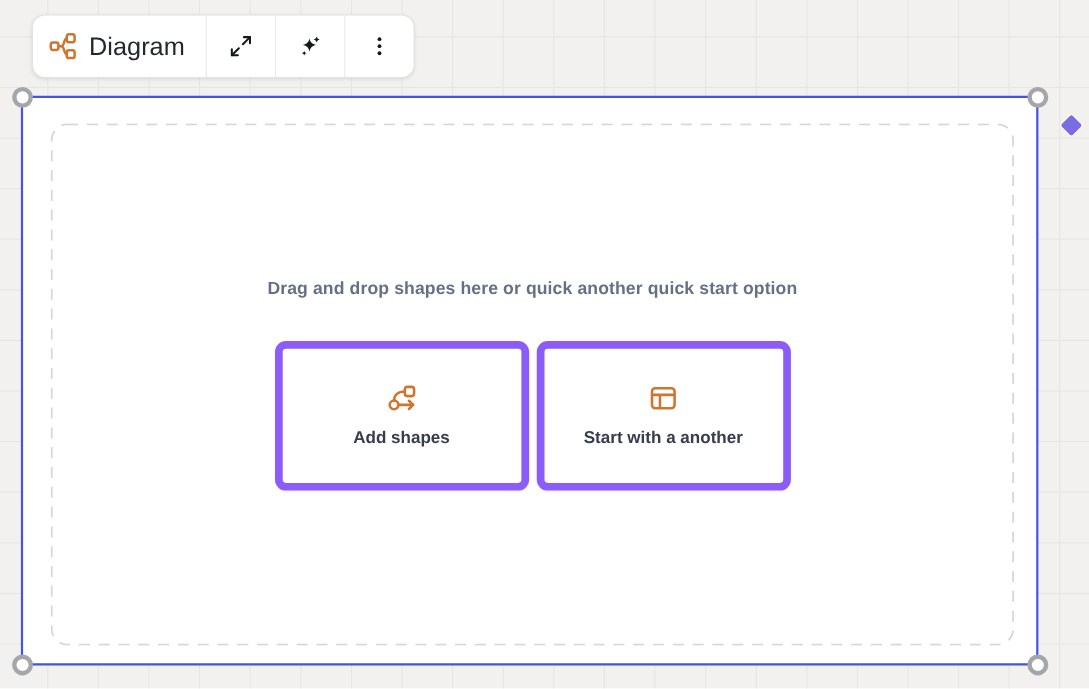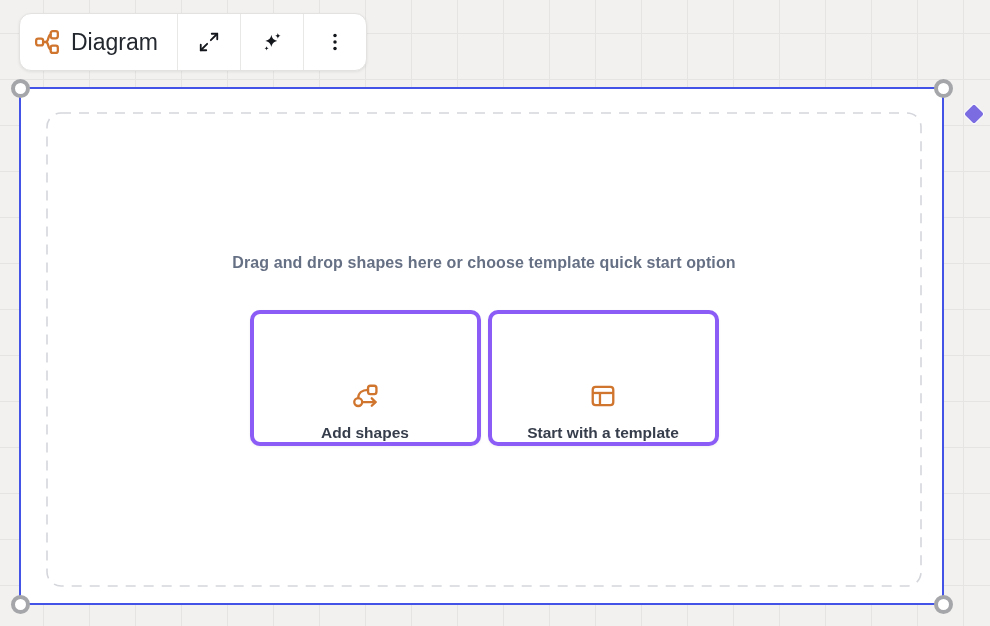--- a/index.html
+++ b/index.html
@@ -27,23 +27,23 @@
   .dash-border { position:absolute; inset:0; pointer-events:none; }
 
   .empty-heading {
     font-size:16px; font-weight:700; color:#667085; letter-spacing:.1px;
     margin-bottom:38px;
   }
 
   .cards { display:flex; gap:7px; }
   .card {
     width:231px; height:136px; background:#ffffff;
-    border:4px solid #8b5cf6; border-radius:10px;
+    border:7px solid #8b5cf6; border-radius:10px;
     box-shadow:0 1px 3px rgba(16,24,40,.06);
-    display:flex; flex-direction:column; align-items:center; justify-content:flex-end;
+    display:flex; flex-direction:column; align-items:center; justify-content:center;
     gap:14px; cursor:pointer;
   }
   .card-icon { width:28px; height:28px; color:#d0752e; display:block; }
   .card-icon svg { width:100%; height:100%; display:block; }
   .card-label { font-size:15.5px; font-weight:700; color:#363d4b; }
 
   
   .handle {
     position:absolute; width:19px; height:19px; border-radius:50%;
     background:#ffffff; border:4px solid #a5a6a9; z-index:6;
@@ -54,21 +54,21 @@
   .h-br { left:934px; top:595px; }
 
   .diamond {
     position:absolute; left:966px; top:106px; width:16px; height:16px;
     background:#7b6ce2; border:1.5px solid #ffffff; border-radius:3px;
     transform:rotate(45deg); z-index:6;
   }
 
   
   .toolbar {
-    position:absolute; left:19px; top:13px; height:58px; z-index:10;
+    position:absolute; left:29px; top:13px; height:58px; z-index:10;
     display:flex; align-items:stretch;
     background:#ffffff; border:1px solid #e3e2e0; border-radius:12px;
     box-shadow:0 1px 3px rgba(16,24,40,.08);
     overflow:hidden;
   }
   .tb-title {
     display:flex; align-items:center; gap:11px; padding:0 19px 0 14px; cursor:pointer;
   }
   .tb-title-icon { width:26px; height:26px; color:#d0752e; }
   .tb-title-icon svg { width:100%; height:100%; display:block; }
@@ -83,21 +83,21 @@
 <body>
 
 <div class="canvas">
 
   <div class="selection">
     <div class="dropzone">
       <svg class="dash-border" width="876" height="475" viewBox="0 0 876 475">
         <rect x="1" y="1" width="874" height="473" rx="14" fill="none" stroke="#d4d6dc" stroke-width="1.6" stroke-dasharray="10 8"></rect>
       </svg>
 
-      <div class="empty-heading">Drag and drop shapes here or choose template quick start option</div>
+      <div class="empty-heading">Drag and drop shapes here or quick another quick start option</div>
 
       <div class="cards">
 
         <div class="card">
           <span class="card-icon">
             <svg viewBox="0 0 24 24" fill="none" stroke="currentColor" stroke-width="2" stroke-linecap="round" stroke-linejoin="round">
               <circle cx="6.2" cy="17.2" r="3.4"></circle>
               <rect x="14.6" y="3.2" width="7.2" height="7.2" rx="2"></rect>
               <path d="M6.2 13.8 C6.2 9.6 9.4 6.8 14.6 6.8"></path>
               <path d="M10.3 17.2 H21"></path>
@@ -108,21 +108,21 @@
         </div>
 
         <div class="card">
           <span class="card-icon">
             <svg viewBox="0 0 24 24" fill="none" stroke="currentColor" stroke-width="2" stroke-linejoin="round">
               <rect x="3.2" y="4.2" width="17.6" height="15.6" rx="2.5"></rect>
               <path d="M3.2 9.4 H20.8"></path>
               <path d="M9.4 9.4 V19.8"></path>
             </svg>
           </span>
-          <span class="card-label">Start with a template</span>
+          <span class="card-label">Start with a another</span>
         </div>
 
 
       </div>
     </div>
   </div>
 
   <div class="handle h-tl"></div>
   <div class="handle h-tr"></div>
   <div class="handle h-bl"></div>

